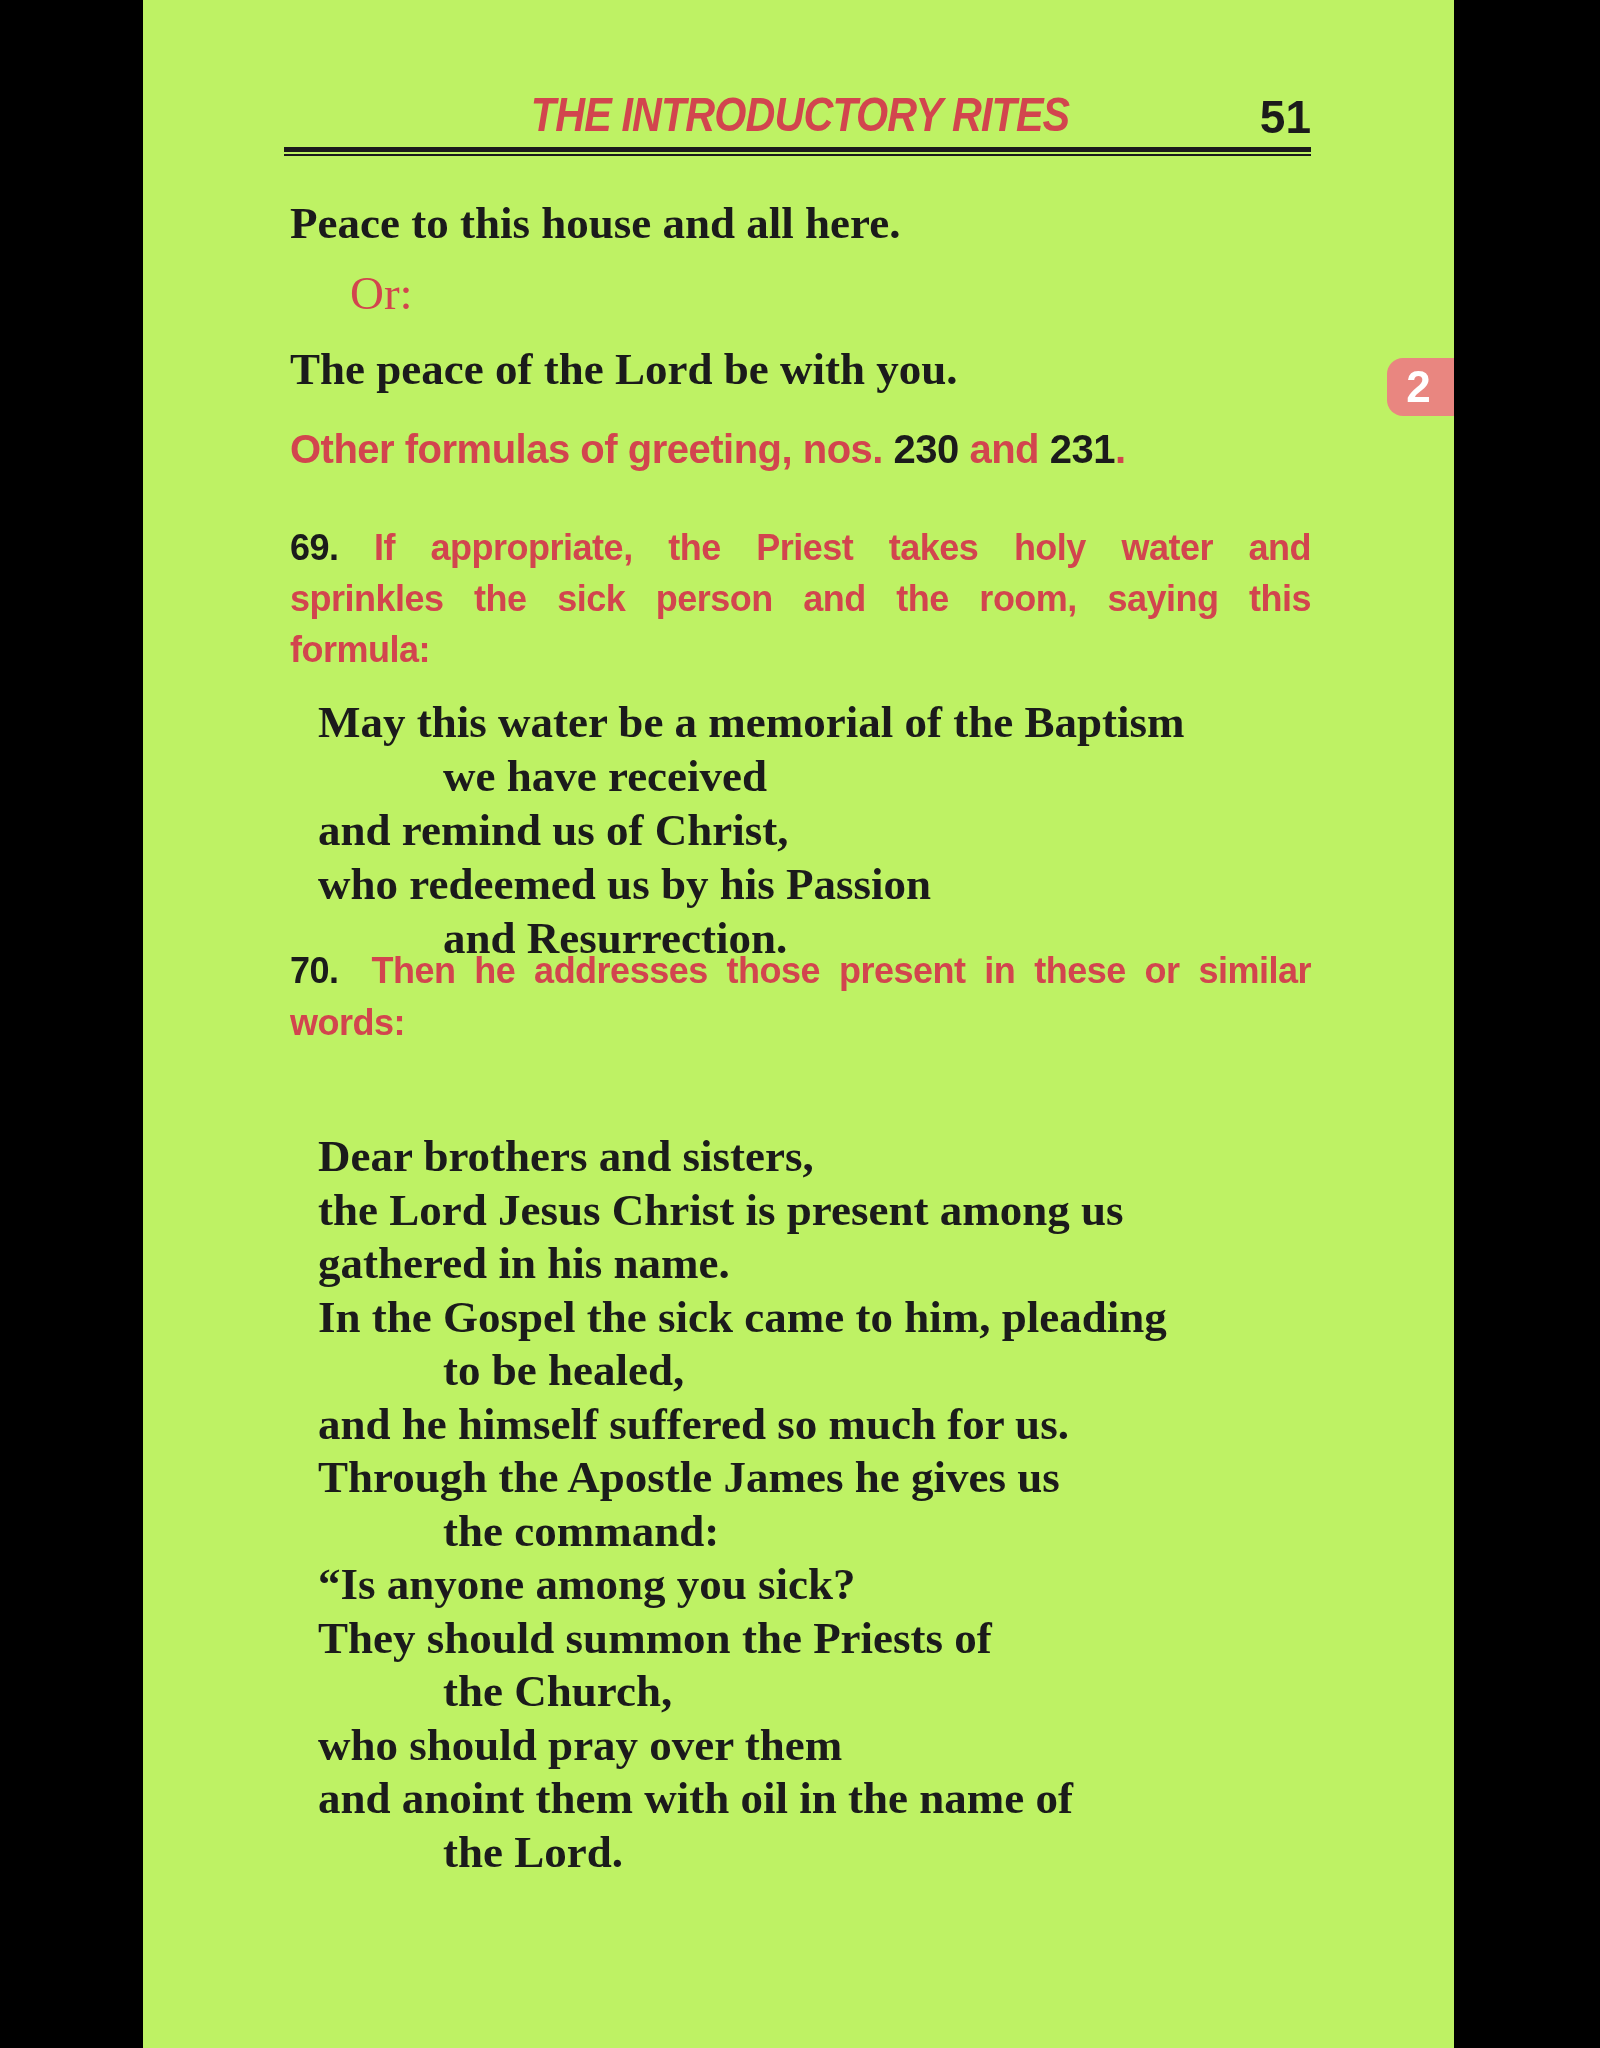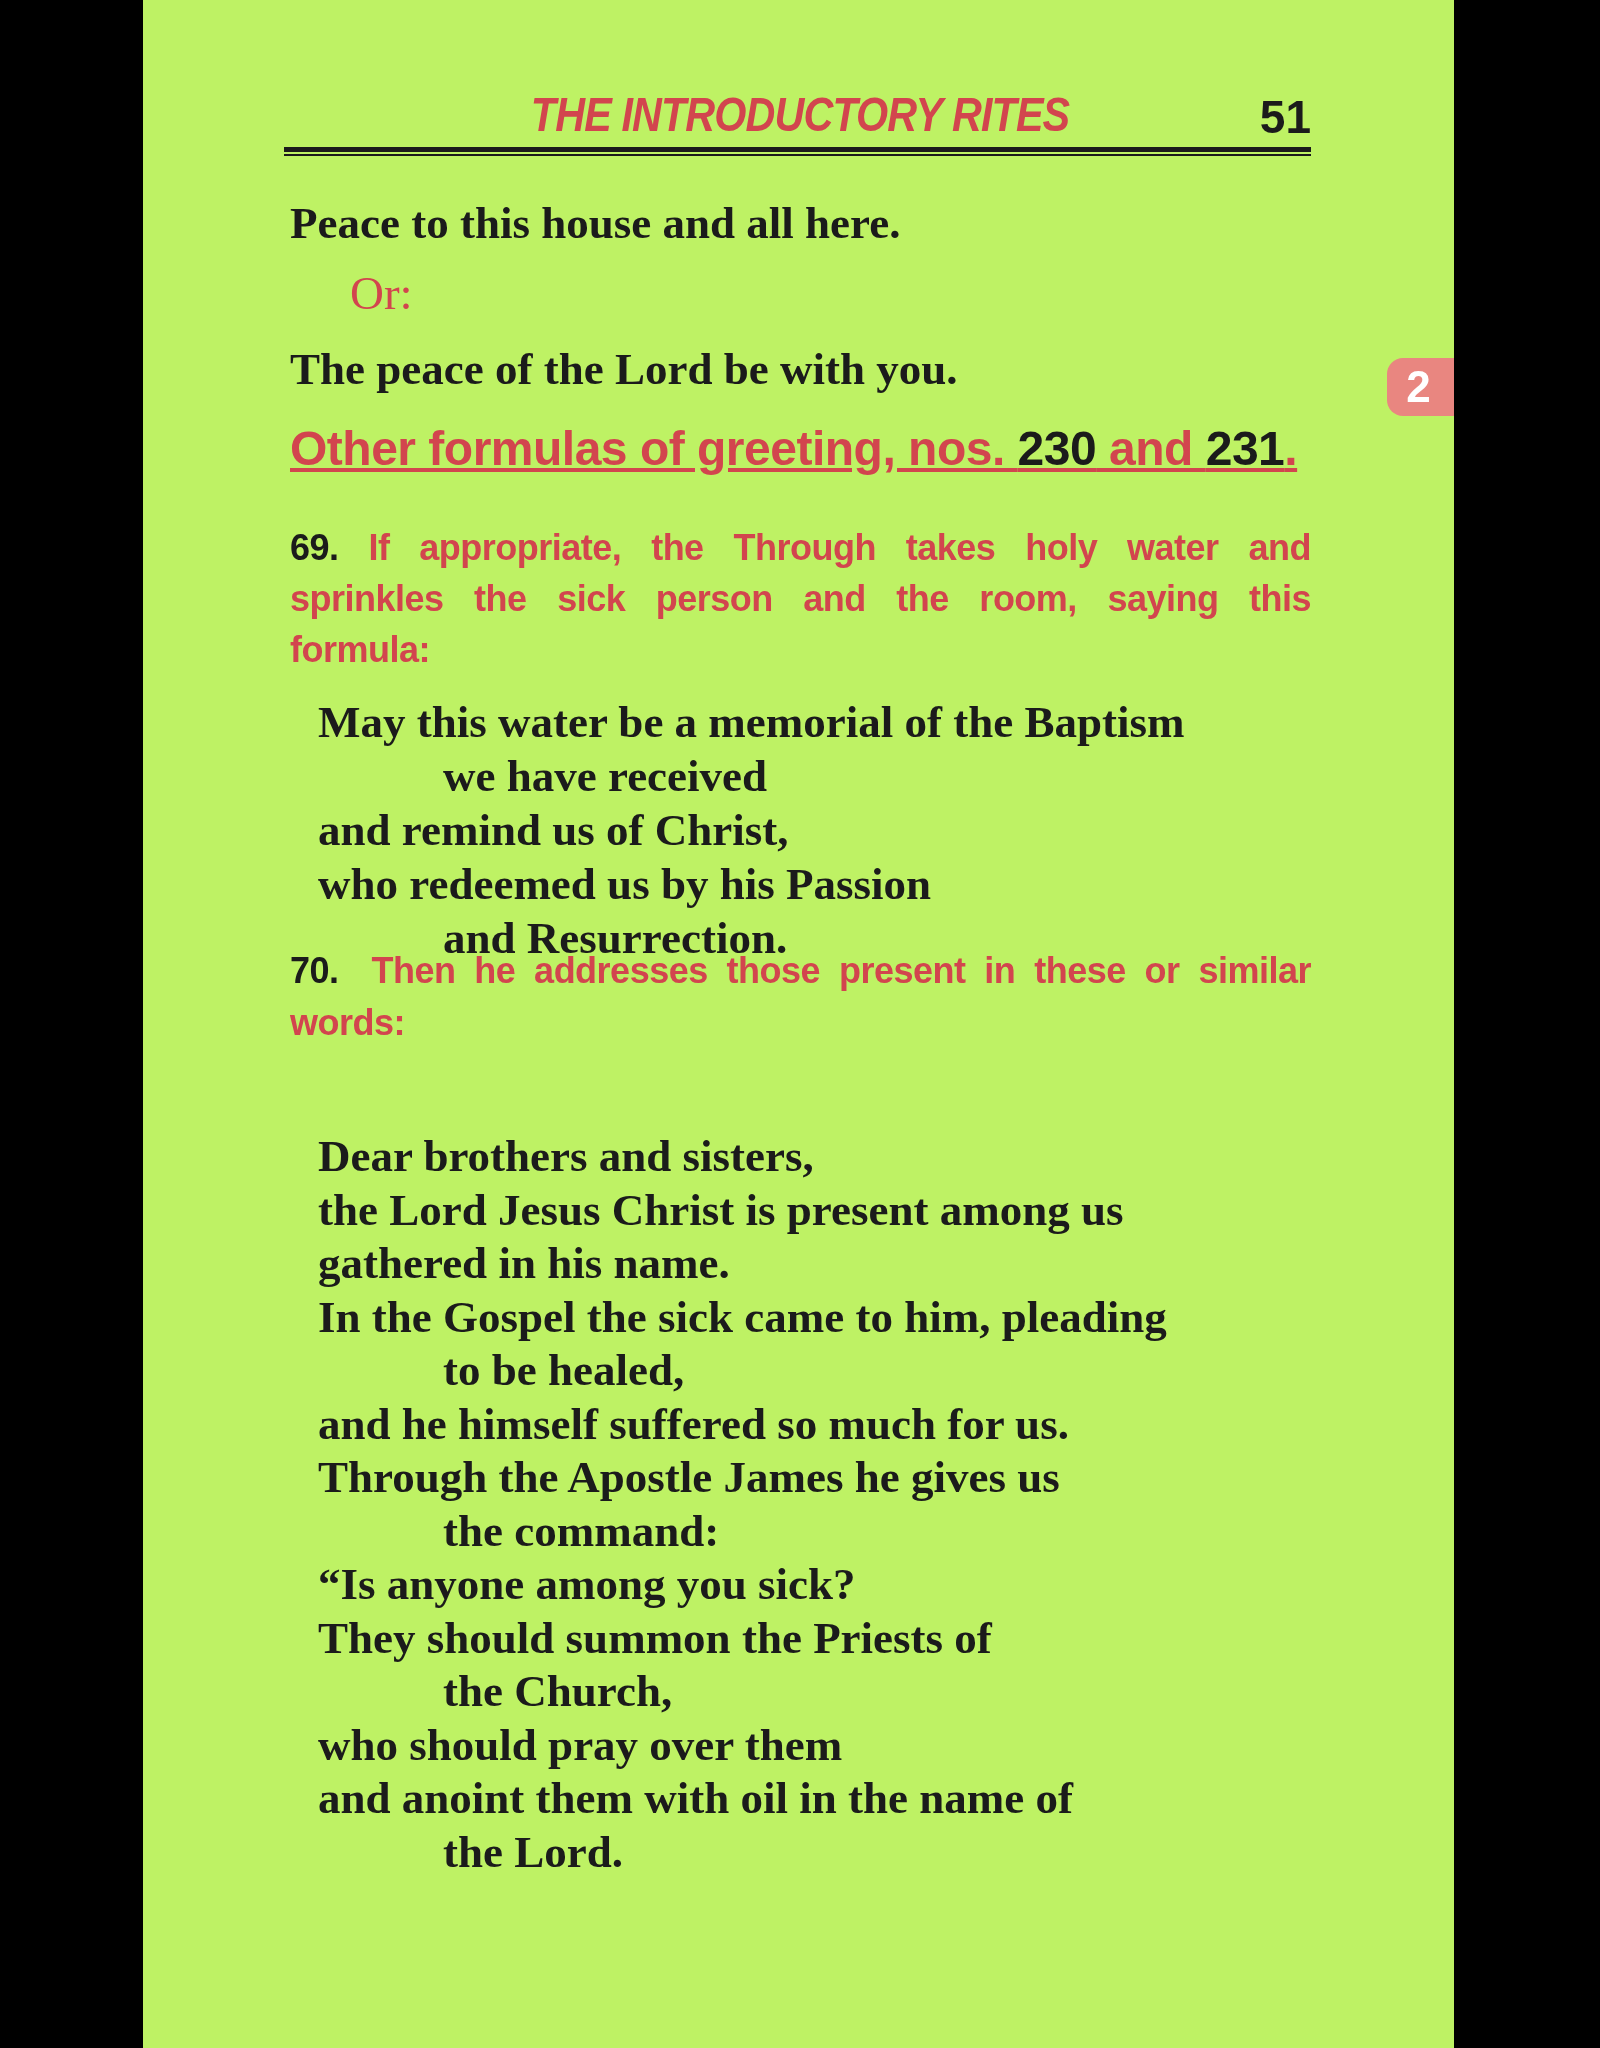--- a/index.html
+++ b/index.html
@@ -51,21 +51,21 @@
     font-family:"Liberation Serif", serif;font-weight:normal;
     font-size:47px;line-height:50px;color:var(--red);
   }
   .greeting2{top:342px;}
 
   
   .sans-b{
     font-family:"Liberation Sans", sans-serif;font-weight:bold;
     letter-spacing:-0.5px;color:var(--red);
   }
-  .other-formulas{top:426px;font-size:48px;line-height:46px;text-decoration:underline;}
+  .other-formulas{top:426px;font-size:40px;line-height:46px;}
   .other-formulas .blk{color:var(--ink);}
   .rubric{font-size:36px;line-height:51px;color:var(--red);}
   .rubric .num{color:var(--ink);}
   .rubric-69{top:522px;}
   .rubric-70{top:945px;line-height:52px;}
   .just{text-align:justify;text-align-last:justify;}
   .num-gap{display:inline-block;width:14px;}
 
   .water-prayer{top:695px;}
   .address{top:1130px;}
@@ -98,21 +98,21 @@
       <div class="thin"></div>
     </div>
 
     <div class="abs serif-b greeting1">Peace to this house and all here.</div>
     <div class="abs or-label">Or:</div>
     <div class="abs serif-b greeting2">The peace of the Lord be with you.</div>
 
     <div class="abs sans-b other-formulas"><span>Other formulas of greeting, nos. </span><span class="blk">230</span><span> and </span><span class="blk">231</span><span>.</span></div>
 
     <div class="abs sans-b rubric rubric-69">
-      <div class="just"><span class="num">69.</span> <span>If appropriate, the Through takes holy water and</span></div>
+      <div class="just"><span class="num">69.</span> <span>If appropriate, the Priest takes holy water and</span></div>
       <div class="just">sprinkles the sick person and the room, saying this</div>
       <div>formula:</div>
     </div>
 
     <div class="abs serif-b water-prayer">
       <div class="ln">May this water be a memorial of the Baptism</div>
       <div class="ln indent">we have received</div>
       <div class="ln">and remind us of Christ,</div>
       <div class="ln">who redeemed us by his Passion</div>
       <div class="ln indent">and Resurrection.</div>

